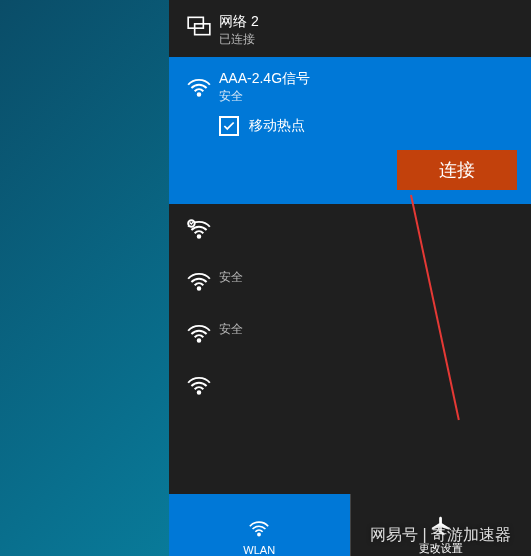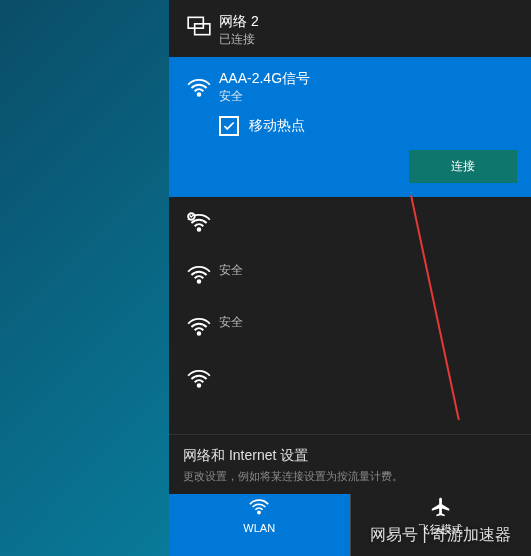--- a/index.html
+++ b/index.html
@@ -13,27 +13,27 @@
 .network-icon svg{width:26px;height:26px}
 .network-info{flex:1;padding-top:2px}
 .network-name{font-size:14px;color:#fff;line-height:18px}
 .network-status{font-size:12px;color:#b8b8b8;line-height:16px;margin-top:1px}
 .selected .network-status{color:#d8e8f7}
 .auto-connect-row{display:flex;align-items:center;padding:12px 0 14px 36px}
 .checkbox{width:20px;height:20px;border:2px solid #fff;display:flex;align-items:center;justify-content:center;margin-right:10px}
 .checkbox svg{width:14px;height:14px}
 .auto-connect-label{font-size:14px;color:#fff}
 .connect-row{display:flex;justify-content:flex-end;padding:0 0 14px 0}
-.connect-btn{background:#0f766e;color:#fff;border:none;padding:8px 42px;font-size:12px;cursor:pointer}
+.connect-btn{background:#c2410c;color:#fff;border:none;padding:8px 42px;font-size:18px;cursor:pointer}
 .network-list{flex:1;overflow:hidden}
 .settings-section{background:#1f1f1f;padding:12px 14px 10px;border-top:1px solid #333}
 .settings-title{font-size:14px;color:#e0e0e0;margin-bottom:4px}
 .settings-desc{font-size:11px;color:#888}
 .bottom-tabs{display:flex;background:#1f1f1f;height:62px}
-.tab{flex:1;display:flex;flex-direction:column;align-items:center;justify-content:flex-start;color:#fff;cursor:pointer;border-left:1px solid #444;position:relative}
+.tab{flex:1;display:flex;flex-direction:column;align-items:center;justify-content:flex-end;color:#fff;cursor:pointer;border-left:1px solid #444;position:relative}
 .tab:first-child{border-left:none}
 .tab.active{background:#0078d7}
 .tab-icon{height:26px;display:flex;align-items:center;justify-content:center;margin-bottom:2px}
 .tab-icon svg{width:22px;height:22px}
 .tab-label{font-size:11px;color:#fff}
 .red-line{position:absolute;top:195px;left:410px;width:2px;height:230px;background:#e53935;transform:rotate(-12deg);transform-origin:top;pointer-events:none;z-index:10}
 .watermark{position:absolute;bottom:10px;right:20px;color:rgba(255,255,255,0.85);font-size:16px;pointer-events:none;z-index:20;text-shadow:0 0 4px rgba(0,0,0,0.6)}
 .partial{padding-bottom:4px}
 .partial .network-name{overflow:hidden;white-space:nowrap}
 </style>
@@ -129,43 +129,39 @@
         <svg viewBox="0 0 24 24" fill="none" stroke="#fff" stroke-width="1.8">
             <path d="M2 9 C 7 3, 17 3, 22 9"></path>
             <path d="M5 12 C 9 8, 15 8, 19 12"></path>
             <path d="M8 15 C 10.5 12.5, 13.5 12.5, 16 15"></path>
             <circle cx="12" cy="18" r="1.2" fill="#fff"></circle>
           </svg>
       </div>
     </div>
   </div>
 
-  <div class="settings-section">
-    <div class="settings-title">网络和 Internet 设置</div>
-    <div class="settings-desc">更改设置，例如将某连接设置为按流量计费。</div>
-  </div>
 
   <div class="bottom-tabs">
     <div class="tab active">
       <div class="tab-icon">
         <svg viewBox="0 0 24 24" fill="none" stroke="#fff" stroke-width="1.8">
             <path d="M2 9 C 7 3, 17 3, 22 9"></path>
             <path d="M5 12 C 9 8, 15 8, 19 12"></path>
             <path d="M8 15 C 10.5 12.5, 13.5 12.5, 16 15"></path>
             <circle cx="12" cy="18" r="1.2" fill="#fff"></circle>
           </svg>
       </div>
       <div class="tab-label">WLAN</div>
     </div>
     <div class="tab">
       <div class="tab-icon">
         <svg viewBox="0 0 24 24" fill="#fff">
             <path d="M21 14 L13 9 L13 3.5 C13 2.6 12.3 2 11.5 2 C10.7 2 10 2.6 10 3.5 L10 9 L2 14 L2 16 L10 13.5 L10 19 L7 20.5 L7 22 L11.5 21 L16 22 L16 20.5 L13 19 L13 13.5 L21 16 Z"></path>
           </svg>
       </div>
-      <div class="tab-label">飞行模式</div>
+      <div class="tab-label">更改设置</div>
     </div>
   </div>
 
 </div>
 
 <div class="red-line"></div>
 <div class="watermark">网易号 | 奇游加速器</div>
 
 </body></html>

